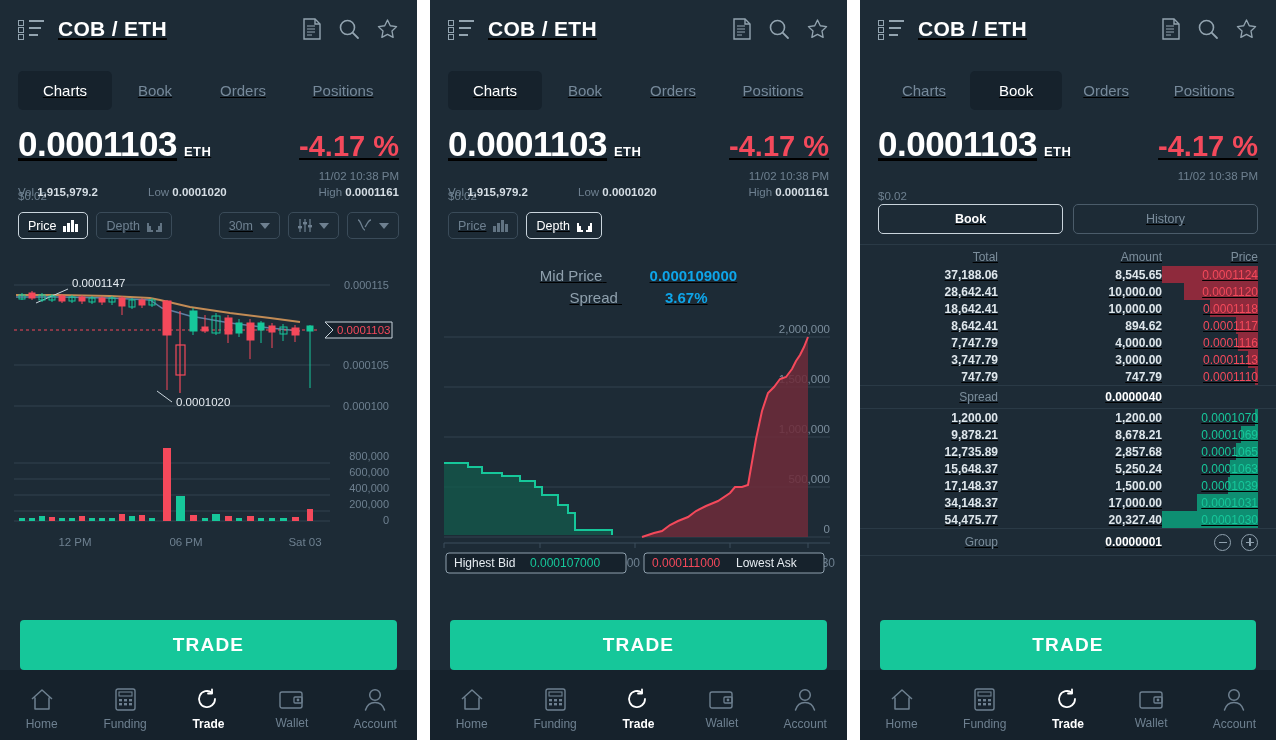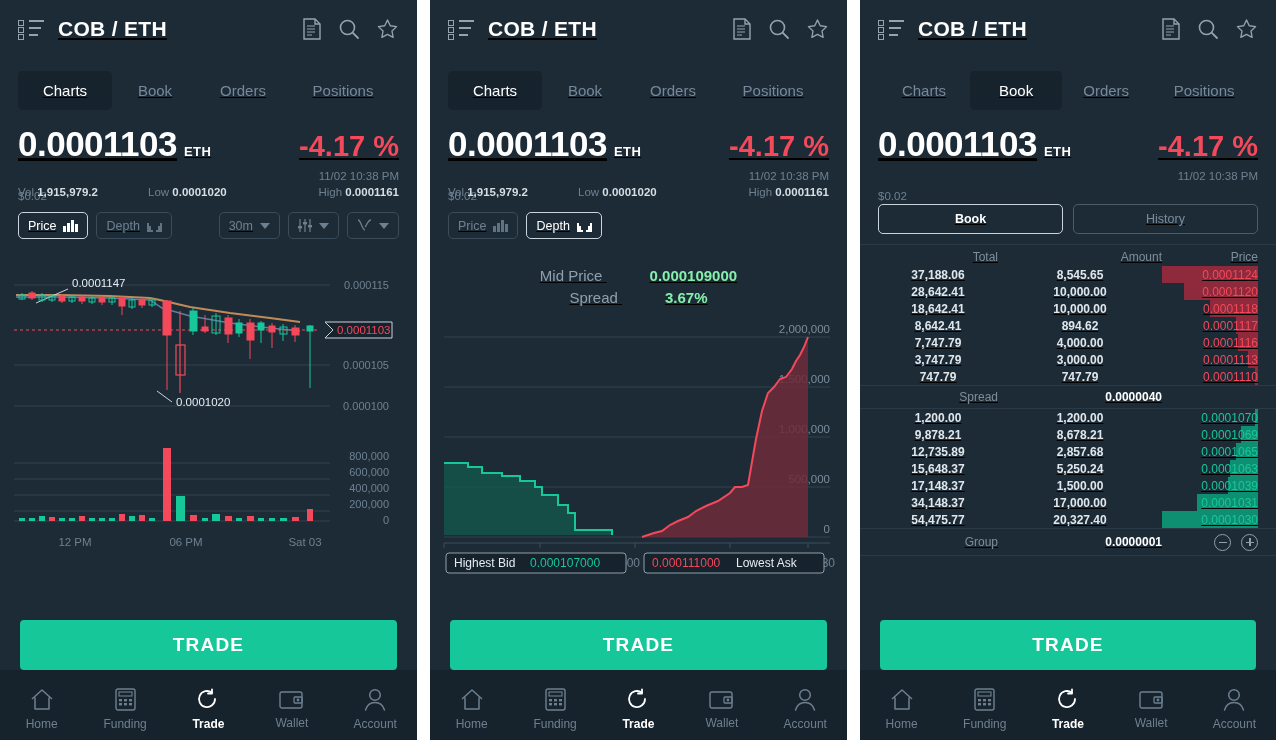--- a/index.html
+++ b/index.html
@@ -116,34 +116,34 @@
     font-size:12.5px; color:#7b8d9c;
   }
   .book-toggle .bt.on { color:#ffffff; border-color:#c9d4dc; font-weight:bold; }
 
   
   .chart-area { position:relative; margin-top:14px; padding:0; height:296px; }
   .chart-area svg { display:block; }
 
   
   .depth-head { text-align:center; margin-top:26px; color:#8fa0ad; font-size:15px; line-height:22px; }
-  .depth-head b { color:#86efac; font-weight:bold;margin-left:43px; }
+  .depth-head b { color:#0ea5e9; font-weight:bold;margin-left:43px; }
 
   
   .ob { margin-top:10px; }
   .ob-head, .ob-row, .ob-spread, .ob-group {
     display:flex; align-items:center; padding: 0 18px; font-size:12px;
   }
   .ob-head { color:#7c8e9c; height:22px; border-top:1px solid #2a3a46; border-bottom:0; padding-top:2px;}
   .ob-head .c, .ob-row .c { text-align:right; }
   .c.total { flex:0 0 120px; }
   .c.amount { flex:1 1 auto; }
   .c.price { flex:0 0 96px; position:relative; z-index:2; }
   .ob-row { height:17px; position:relative; }
-  .ob-row .c.total, .ob-row .c.amount { color:#dfe7ec; font-weight:bold;text-align:center; }
+  .ob-row .c.total, .ob-row .c.amount { color:#dfe7ec; font-weight:bold; }
   .ob-row.ask .c.price { color:#f4495b; }
   .ob-row.bid .c.price { color:#16c79a; }
   .ob-row .bar {
     position:absolute; right:18px; top:0; height:17px; z-index:1;
   }
   .ob-row.ask .bar { background:#8e2a3c; }
   .ob-row.bid .bar { background:#0e8f72; }
   .ob-spread {
     height:24px; color:#7c8e9c;
     border-top:1px solid #2a3a46; border-bottom:1px solid #2a3a46;

